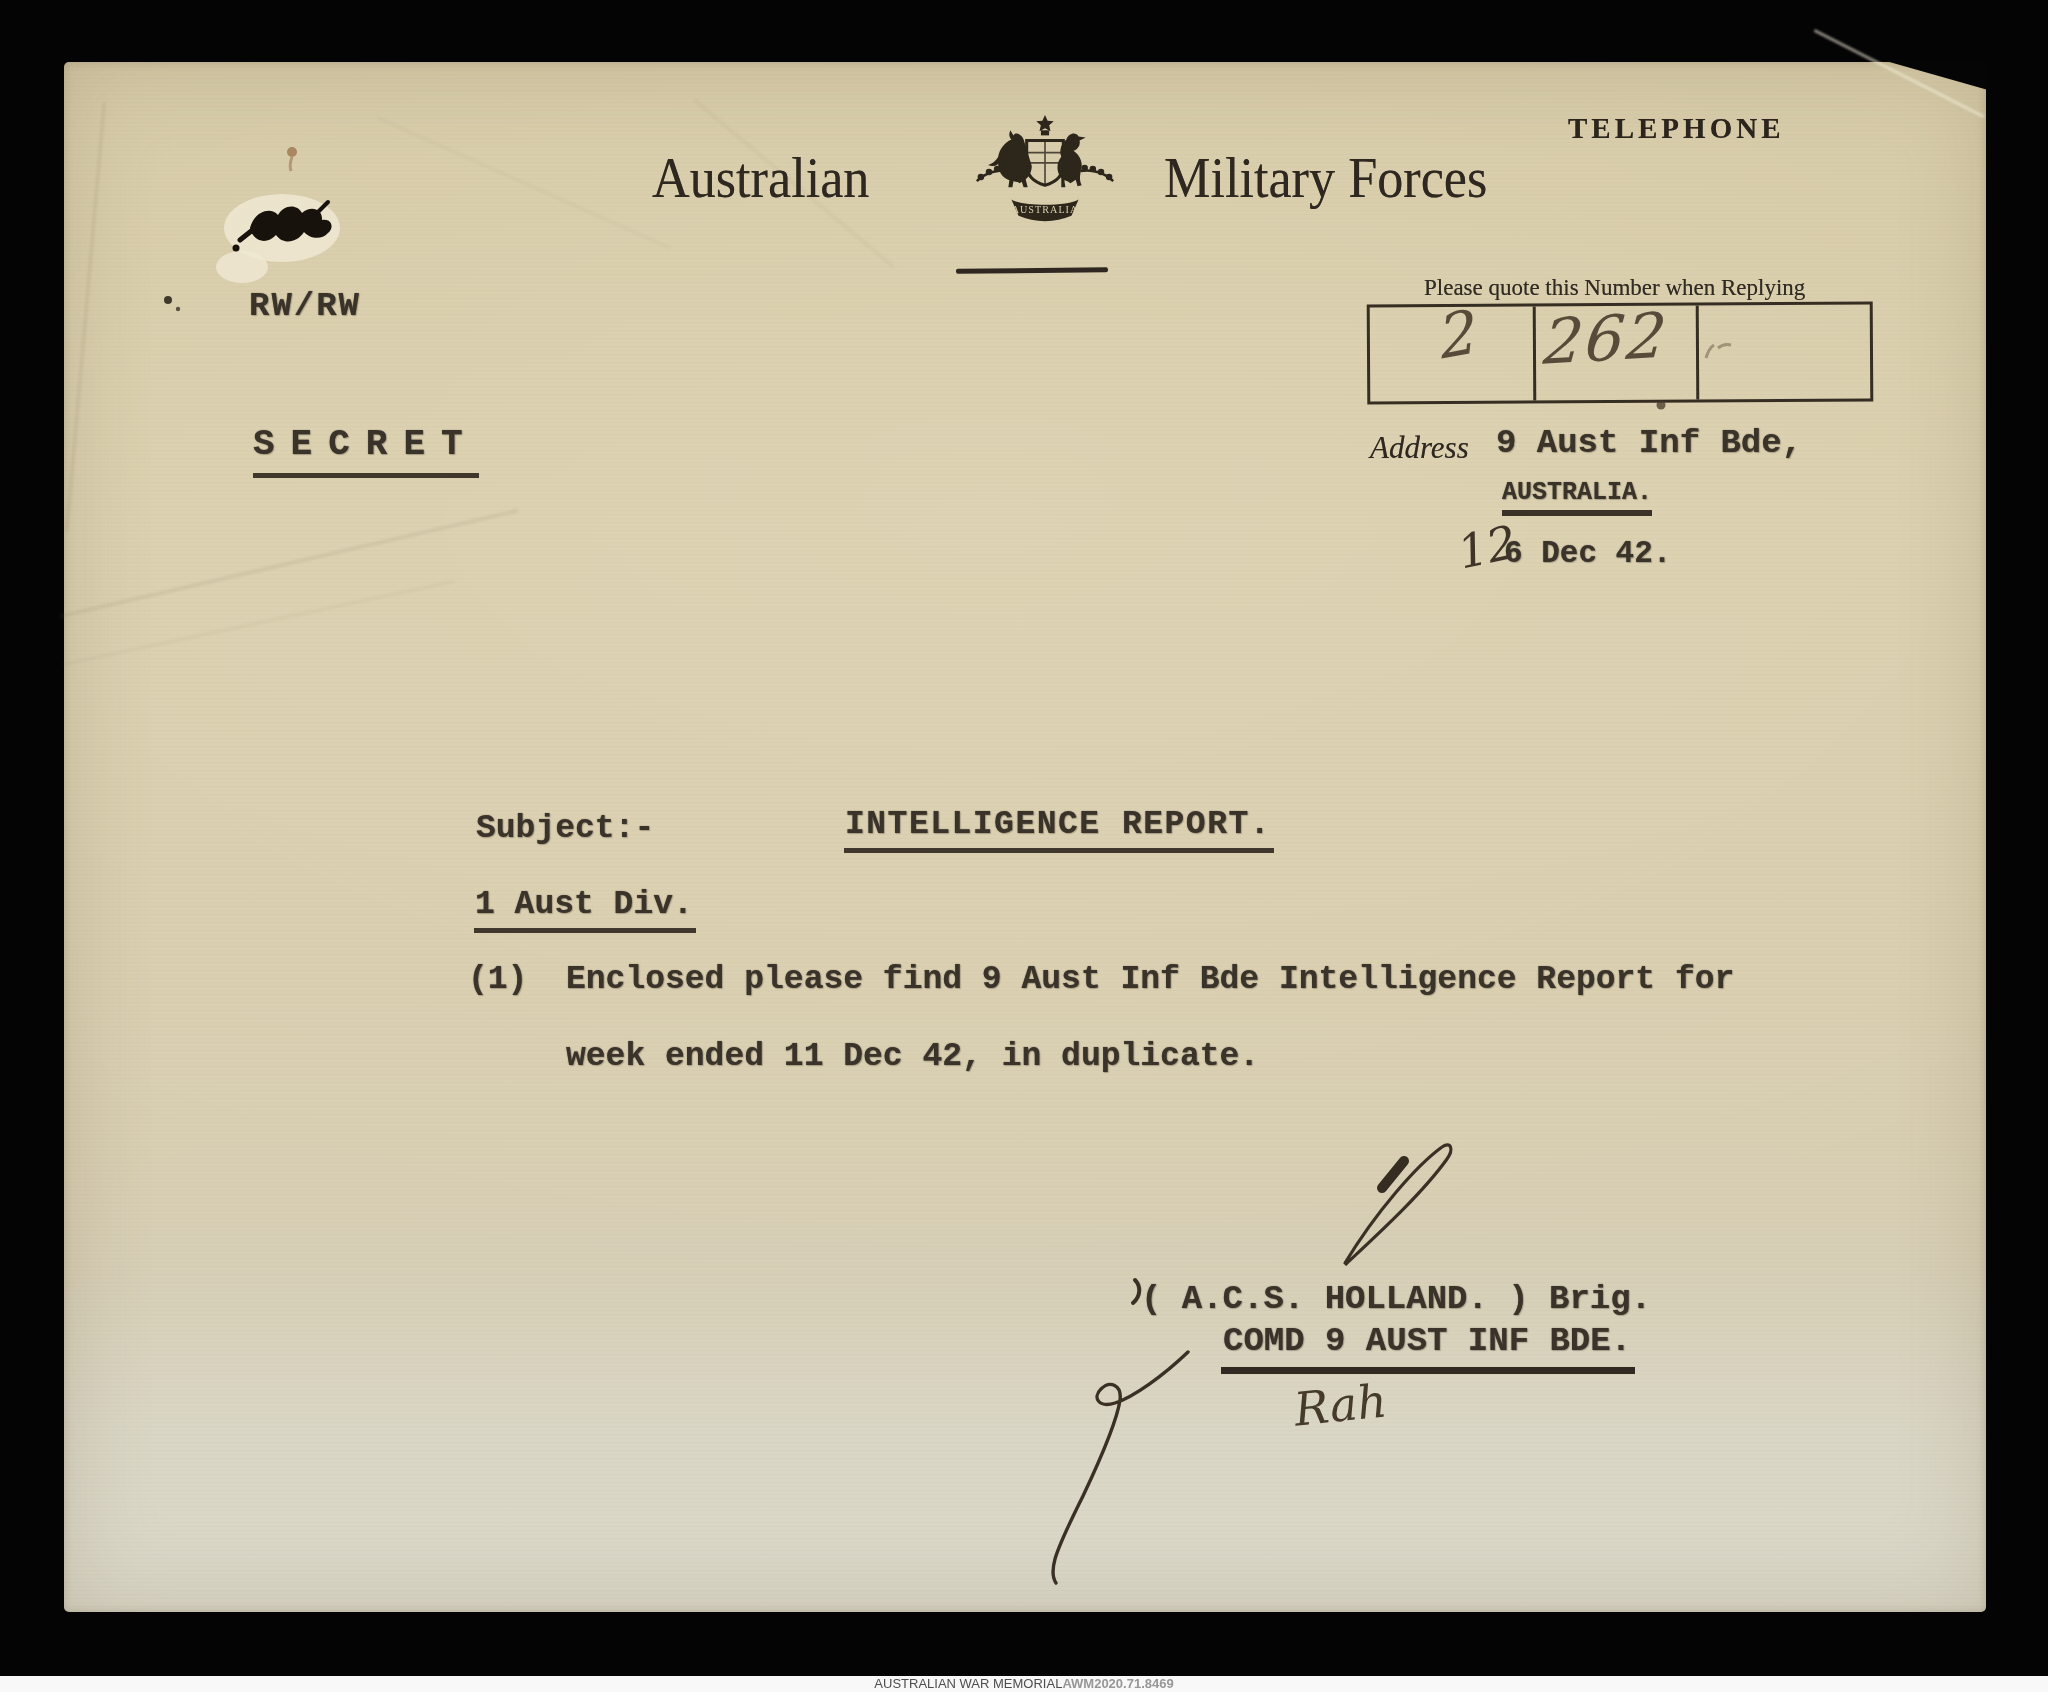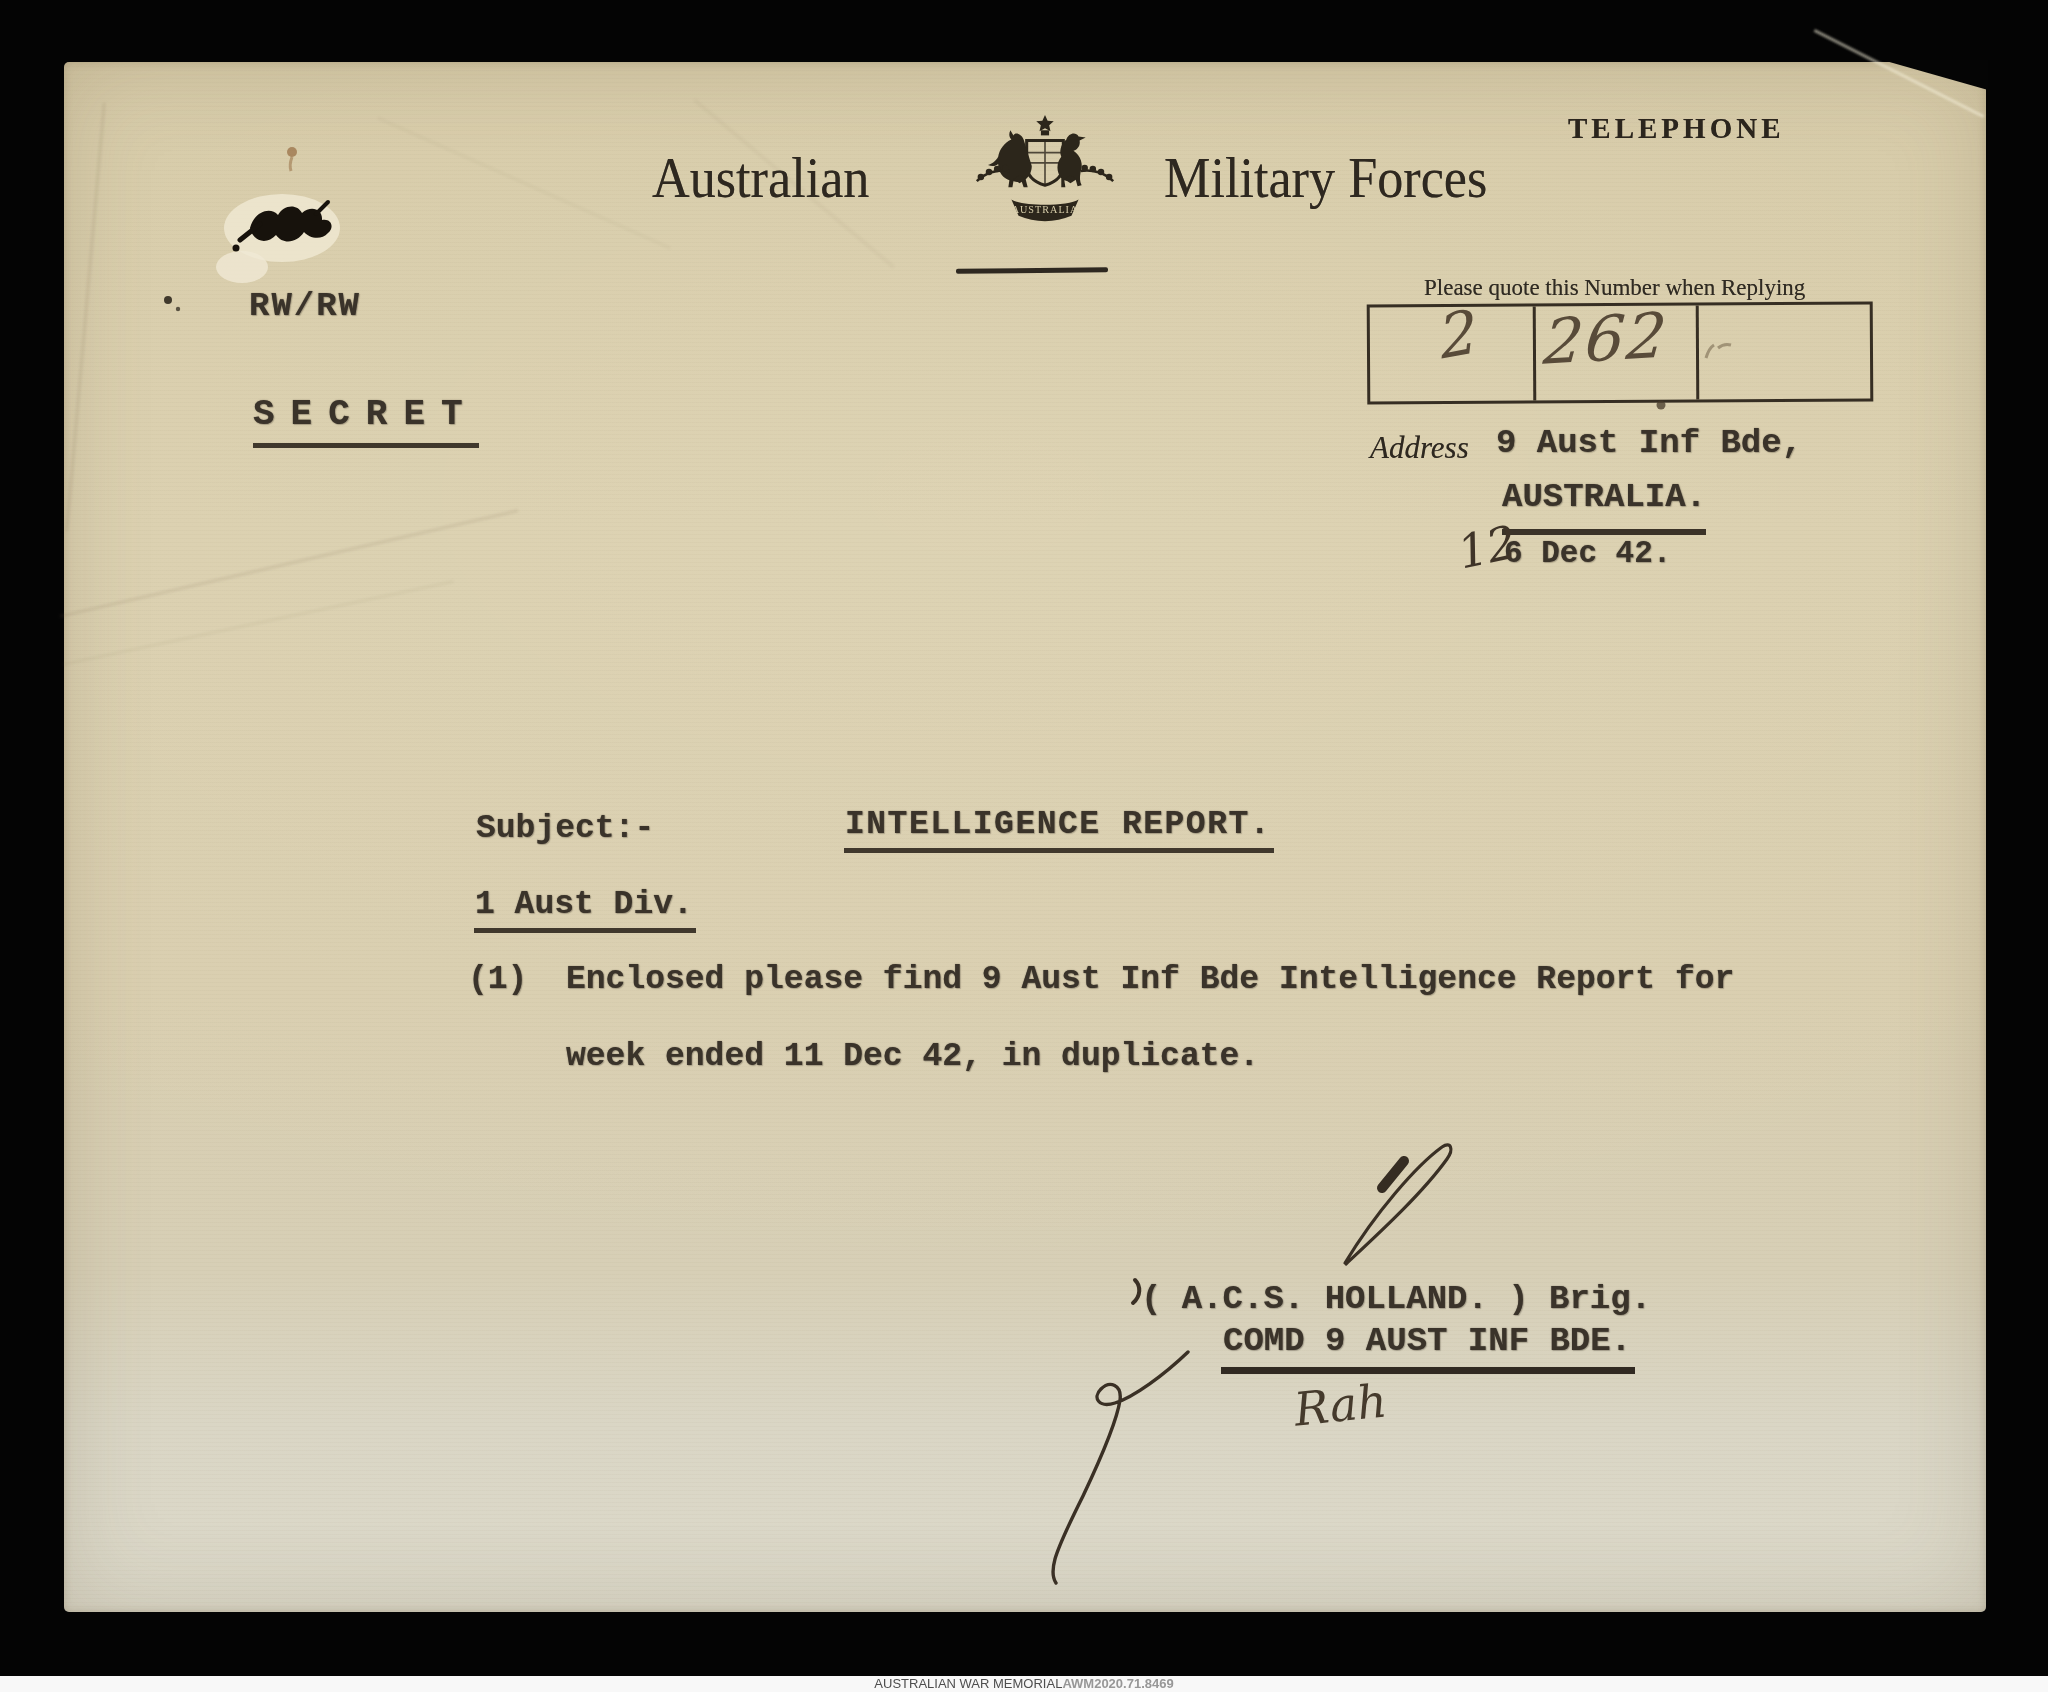--- a/index.html
+++ b/index.html
@@ -39,26 +39,26 @@
   .number-box{position:absolute;left:1303px;top:241px;width:500px;height:94px;
     border:3px solid #362e23;display:flex;transform:rotate(-.35deg);}
   .number-box .cell{position:relative;height:100%;}
   .number-box .c1{width:163px;border-right:3px solid #362e23;}
   .number-box .c2{width:160px;border-right:3px solid #362e23;}
   .number-box .c3{flex:1;}
   .num2{left:70px;top:-8px;font-size:60px;transform:rotate(-10deg) skewX(-6deg);opacity:.92;}
   .num262{left:8px;top:-4px;font-size:62px;letter-spacing:2px;transform:rotate(-3deg) skewX(-8deg);opacity:.92;}
 
   .initials{left:185px;top:225px;font-size:34px;letter-spacing:2px;}
-  .secret{left:189px;top:332px;font-size:36px;letter-spacing:16px;
+  .secret{left:189px;top:362px;font-size:36px;letter-spacing:16px;
     border-bottom:5px solid rgba(47,39,30,.9);padding:0 0 8px 0;}
 
   .addr-label{left:1306px;top:368px;font-size:31px;font-style:italic;}
   .addr1{left:1432px;top:362px;font-size:34px;}
-  .addr2{left:1438px;top:416px;font-size:34px;border-bottom:6px solid rgba(45,37,28,.92);padding-bottom:13px;}
+  .addr2{left:1438px;top:416px;font-size:25px;border-bottom:6px solid rgba(45,37,28,.92);padding-bottom:3px;}
   .date{left:1440px;top:474px;font-size:31px;text-align:center;}
   .date-fix{left:1394px;top:458px;font-size:46px;transform:rotate(-12deg);color:#3f3428;}
 
   .subj-label{left:412px;top:748px;font-size:33px;font-family:Liberation Mono, monospace;}
   .subj-title{left:772px;top:744px;font-size:33px;letter-spacing:1.5px;margin-left:8px;}
   .addressee{left:412px;top:824px;font-size:33px;}
   .para-num{left:404px;top:899px;font-size:33px;}
   .body1{left:502px;top:899px;font-size:33px;}
   .body2{left:502px;top:976px;font-size:33px;}
 

